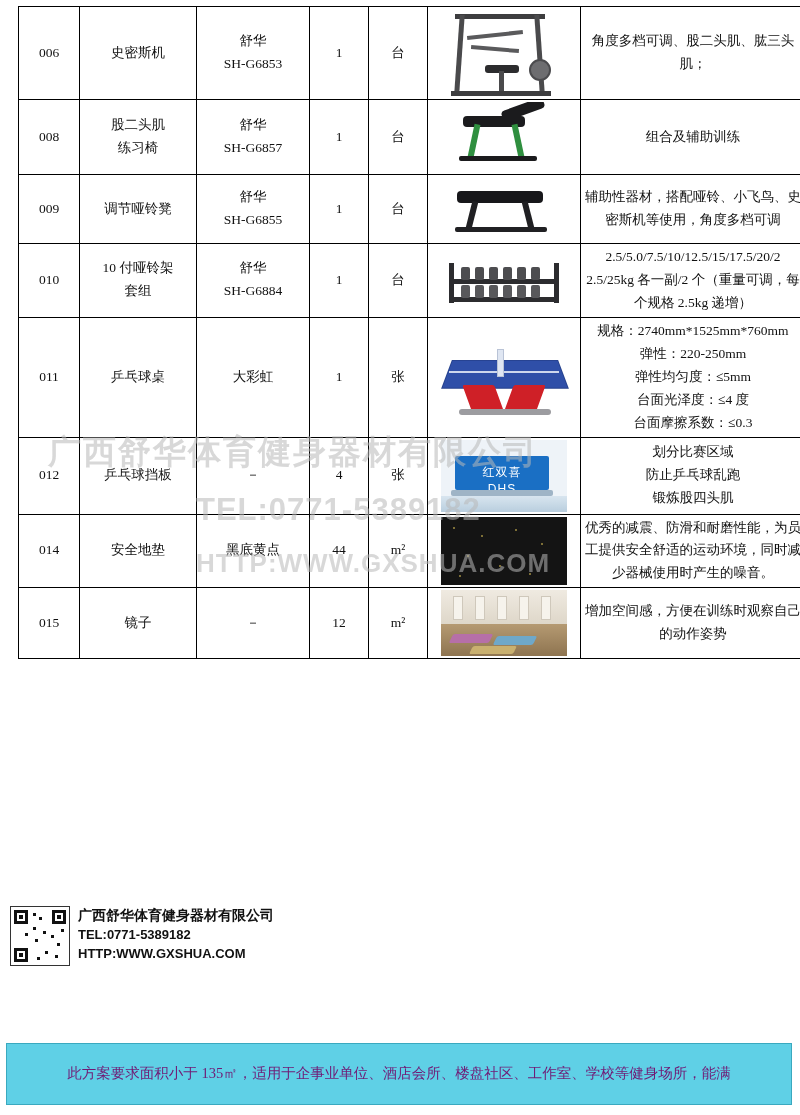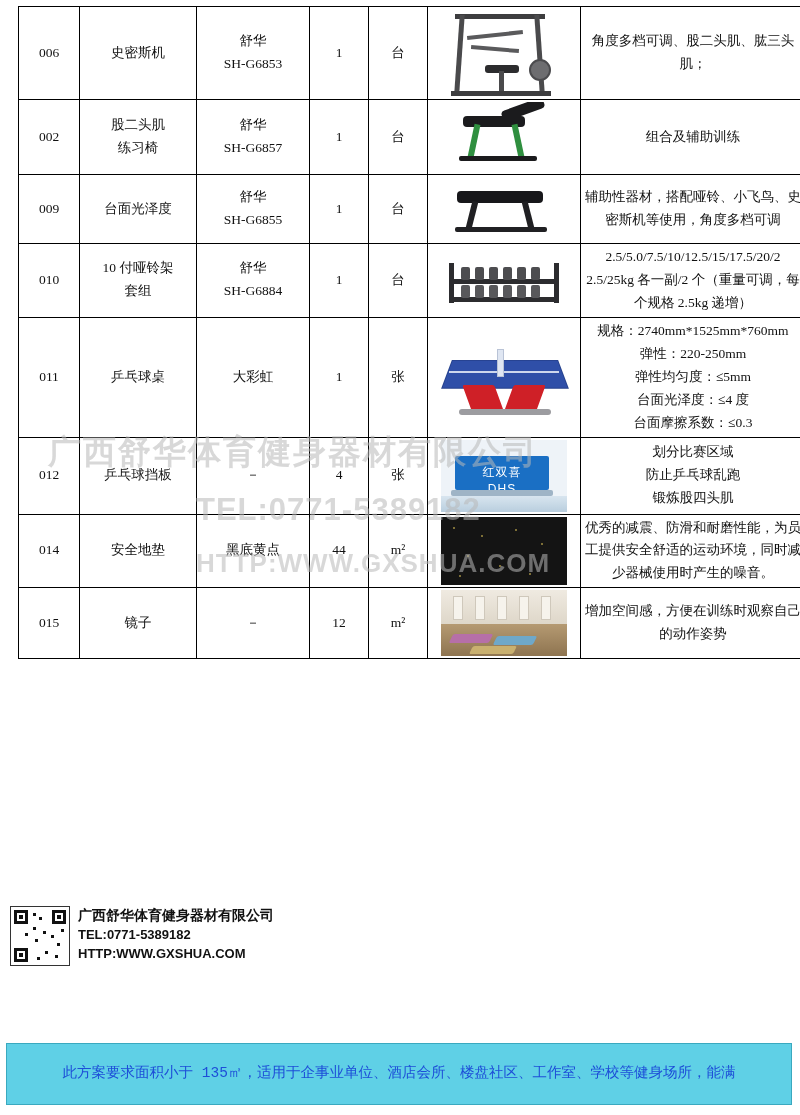--- a/index.html
+++ b/index.html
@@ -181,22 +181,22 @@
     box-sizing:border-box;
     display:flex;
     align-items:center;
     justify-content:center;
     text-align:center;
     padding:0 12px;
   }
   .footer .txt{
     font-size:14.5px;
     line-height:1.9;
-    color:#1d4ed8;
-    font-family:Liberation Mono, monospace;
+    color:#701a75;
+    font-family:Liberation Serif, serif;
   }
 </style>
 </head>
 <body>
 
 <div id="page">
 
   <table class="equip">
     <tbody>
 
@@ -221,21 +221,21 @@
               <div class="plate"></div>
               <div class="base"></div>
           </div>
         </td>
         <td class="c-desc">
           <span class="desc-line">角度多档可调、股二头肌、肱三头肌；</span>
         </td>
       </tr>
 
       <tr>
-        <td class="c-no">002</td>
+        <td class="c-no">008</td>
         <td class="c-name two-line">
           <span>股二头肌</span>
           <span>练习椅</span>
         </td>
         <td class="c-model two-line">
           <span>舒华</span>
           <span>SH-G6857</span>
         </td>
         <td class="c-qty">1</td>
         <td class="c-unit">台</td>
@@ -249,21 +249,21 @@
           </div>
         </td>
         <td class="c-desc">
           <span class="desc-line">组合及辅助训练</span>
         </td>
       </tr>
 
 
       <tr>
         <td class="c-no">009</td>
-        <td class="c-name">台面光泽度</td>
+        <td class="c-name">调节哑铃凳</td>
         <td class="c-model two-line">
           <span>舒华</span>
           <span>SH-G6855</span>
         </td>
         <td class="c-qty">1</td>
         <td class="c-unit">台</td>
         <td class="c-img">
           <div class="imgbox img-bench9">
             <div class="pad"></div>
               <div class="leg1"></div>

